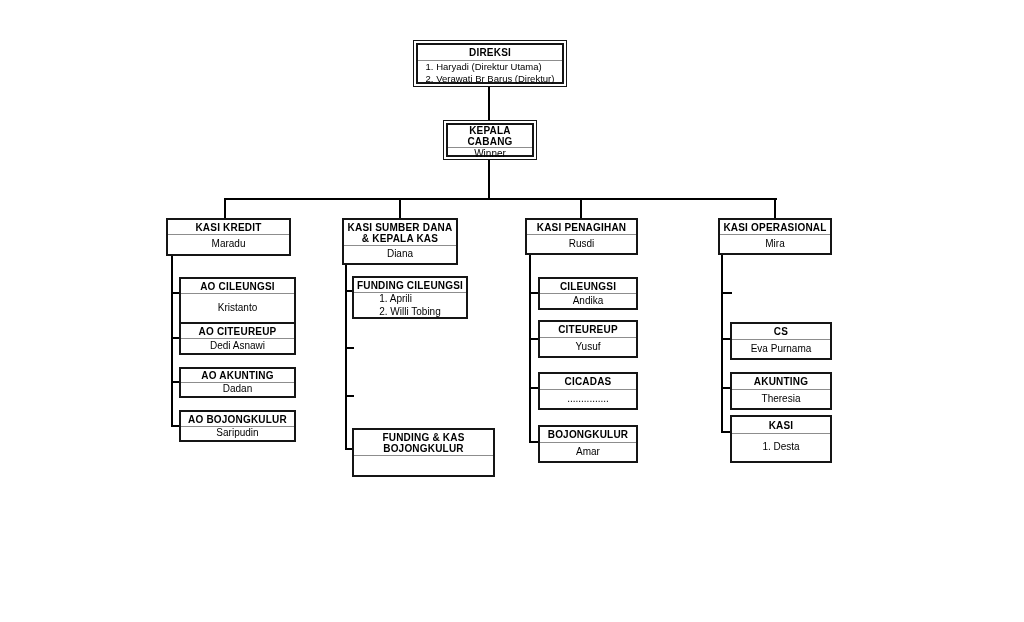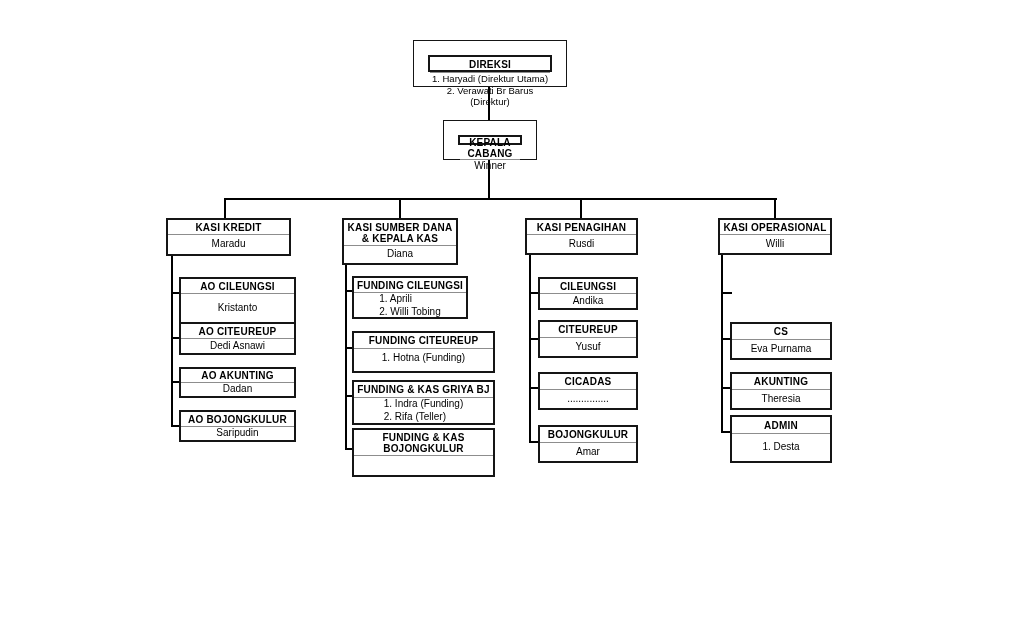--- a/index.html
+++ b/index.html
@@ -13,24 +13,24 @@
 
   
   .box{position:absolute;border:2px solid #151515;background:#fff;box-sizing:border-box;
        display:flex;flex-direction:column;}
   .hd{flex:0 0 auto;border-bottom:1px solid #8d8d8d;display:flex;align-items:center;justify-content:center;
       font-weight:bold;font-size:10px;line-height:11px;letter-spacing:.2px;text-align:center;white-space:pre-line;}
   .hd.nowrap{white-space:nowrap;}
   .bd{flex:1;display:flex;align-items:center;justify-content:center;font-size:10px;line-height:12.5px;text-align:center;}
   .bd.top{align-items:flex-start;padding-top:3px;}
   .num{text-align:left;}
-  .small{font-size:9.5px;line-height:11.5px;text-align:center;}
+  .small{font-size:9.5px;line-height:11.5px;}
 
   
-  .dframe{position:absolute;border:1px solid #151515;background:#fff;box-sizing:border-box;padding:14px;}
+  .dframe{position:absolute;border:1px solid #151515;background:#fff;box-sizing:border-box;padding:2px;}
   .dframe .inner{border:2px solid #151515;box-sizing:border-box;width:100%;height:100%;
                  display:flex;flex-direction:column;background:#fff;}
 </style>
 </head>
 <body>
 
 <div class="canvas">
 
   <div class="ln v" style="left:488px;top:87px;height:34px"></div>
   <div class="ln v" style="left:488px;top:159px;height:41px"></div>
@@ -112,33 +112,20 @@
   </div>
   <div class="box" style="left:352px;top:276px;width:116px;height:43px">
     <div class="hd" style="flex-basis:14px">FUNDING CILEUNGSI</div>
     <div class="bd">
       <div class="num">
         <div>1. Aprili</div>
         <div>2. Willi Tobing</div>
       </div>
     </div>
   </div>
-  <div class="box" style="left:352px;top:331px;width:143px;height:42px">
-    <div class="hd" style="flex-basis:15px">FUNDING CITEUREUP</div>
-    <div class="bd top">1. Hotna (Funding)</div>
-  </div>
-  <div class="box" style="left:352px;top:380px;width:143px;height:45px">
-    <div class="hd nowrap" style="flex-basis:15px">FUNDING &amp; KAS GRIYA BJ</div>
-    <div class="bd">
-      <div class="num">
-        <div>1. Indra (Funding)</div>
-        <div>2. Rifa (Teller)</div>
-      </div>
-    </div>
-  </div>
   <div class="box" style="left:352px;top:428px;width:143px;height:49px">
     <div class="hd" style="flex-basis:25px">FUNDING &amp; KAS
 BOJONGKULUR</div>
   </div>
 
   <div class="box" style="left:525px;top:218px;width:113px;height:37px">
     <div class="hd" style="flex-basis:14px">KASI PENAGIHAN</div>
     <div class="bd">Rusdi</div>
   </div>
   <div class="box" style="left:538px;top:277px;width:100px;height:33px">
@@ -153,28 +140,28 @@
     <div class="hd" style="flex-basis:15px">CICADAS</div>
     <div class="bd">...............</div>
   </div>
   <div class="box" style="left:538px;top:425px;width:100px;height:38px">
     <div class="hd" style="flex-basis:15px">BOJONGKULUR</div>
     <div class="bd">Amar</div>
   </div>
 
   <div class="box" style="left:718px;top:218px;width:114px;height:37px">
     <div class="hd" style="flex-basis:14px">KASI OPERASIONAL</div>
-    <div class="bd">Willi</div>
+    <div class="bd">Mira</div>
   </div>
   <div class="box" style="left:730px;top:322px;width:102px;height:38px">
     <div class="hd" style="flex-basis:15px">CS</div>
     <div class="bd">Eva Purnama</div>
   </div>
   <div class="box" style="left:730px;top:372px;width:102px;height:38px">
     <div class="hd" style="flex-basis:15px">AKUNTING</div>
     <div class="bd">Theresia</div>
   </div>
   <div class="box" style="left:730px;top:415px;width:102px;height:48px">
-    <div class="hd" style="flex-basis:16px">ADMIN</div>
+    <div class="hd" style="flex-basis:16px">KASI</div>
     <div class="bd">1. Desta</div>
   </div>
 
 </div>
 
 </body></html>

